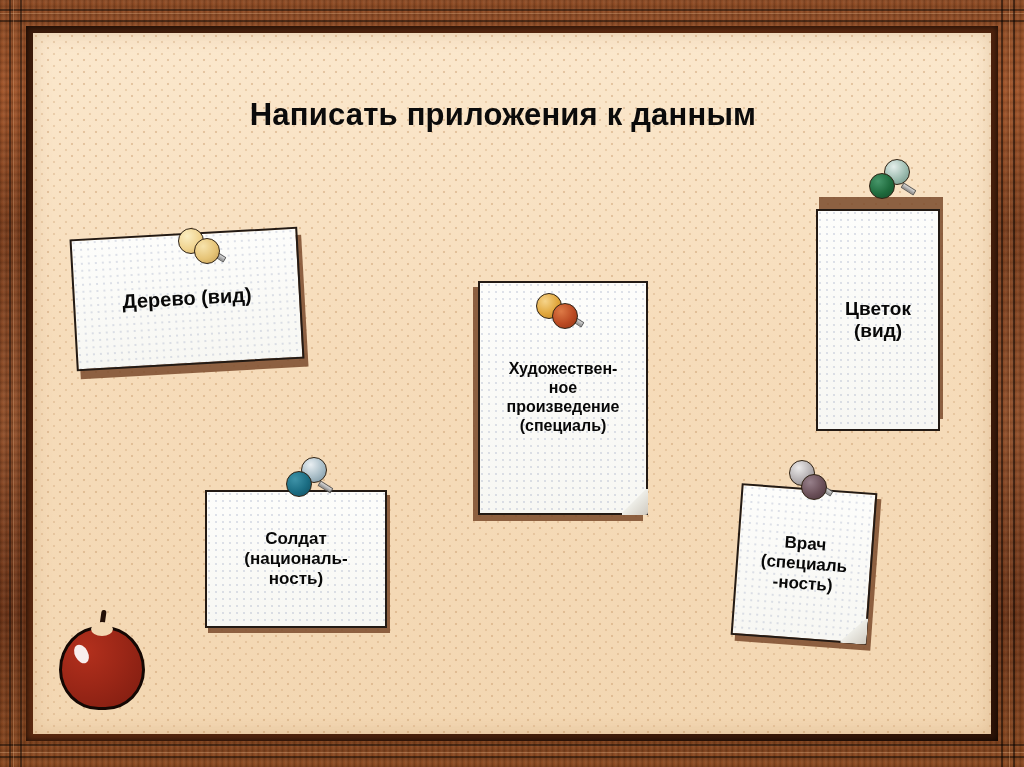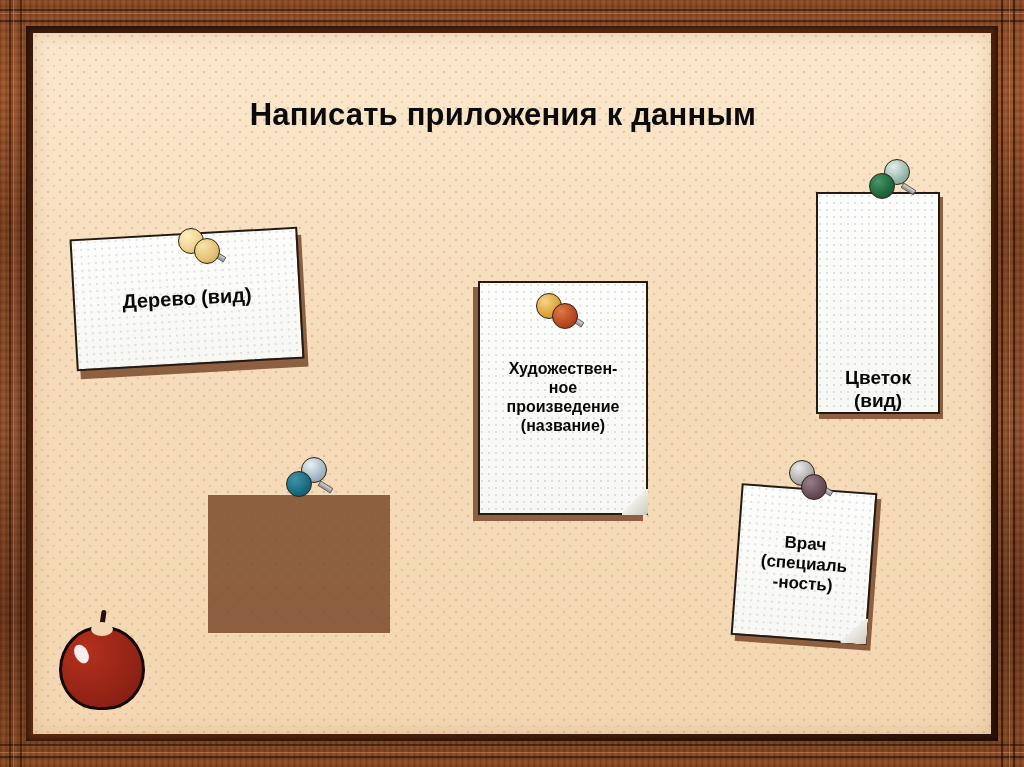--- a/index.html
+++ b/index.html
@@ -217,44 +217,51 @@
       <span class="ball b1" style="background:radial-gradient(circle at 34% 30%, #fbeec2, #f0d490 55%, #cfa95c);"></span>
       <span class="ball b2" style="background:radial-gradient(circle at 34% 30%, #f7e3ac, #e6c477 55%, #c29b4f);"></span>
     </div>
 
     <div class="note-shadow" style="left:440px;top:254px;width:170px;height:234px;"></div>
     <div class="note" style="left:437px;top:248px;width:170px;height:234px;font-size:16px;margin-left:8px;">
       <span class="txt">
         <span class="l">Художествен-</span>
         <span class="l">ное</span>
         <span class="l">произведение</span>
-        <span class="l">(название)</span>
+        <span class="l">(специаль)</span>
       </span>
       <span class="curl"></span>
     </div>
     <div class="pin" style="left:503px;top:258px;">
       <span class="needle"></span>
       <span class="ball b1" style="background:radial-gradient(circle at 34% 30%, #f6d48a, #e0a63c 55%, #b97d1f);"></span>
       <span class="ball b2" style="background:radial-gradient(circle at 34% 30%, #dd7a46, #bb4a22 55%, #8d3314);"></span>
     </div>
 
     <div class="note-shadow" style="left:786px;top:164px;width:124px;height:222px;"></div>
-    <div class="note" style="left:783px;top:159px;width:124px;height:222px;font-size:19px;align-items:flex-end;">
+    <div class="note" style="left:783px;top:176px;width:124px;height:222px;font-size:19px;">
       <span class="txt">
         <span class="l">Цветок</span>
         <span class="l">(вид)</span>
       </span>
     </div>
     <div class="pin" style="left:835px;top:126px;">
       <span class="needle"></span>
       <span class="ball b1" style="left:16px;top:0px;background:radial-gradient(circle at 36% 28%, #e4eeea, #9dbcb0 55%, #6a8d80);"></span>
       <span class="ball b2" style="left:1px;top:14px;background:radial-gradient(circle at 34% 30%, #47966a, #1f6b3d 55%, #134a29);"></span>
     </div>
 
     <div class="note-shadow" style="left:175px;top:462px;width:182px;height:138px;"></div>
+    <div class="note" style="left:172px;top:457px;width:182px;height:138px;font-size:17px;">
+      <span class="txt">
+        <span class="l">Солдат</span>
+        <span class="l">(националь-</span>
+        <span class="l">ность)</span>
+      </span>
+    </div>
     <div class="pin" style="left:252px;top:424px;">
       <span class="needle"></span>
       <span class="ball b1" style="left:16px;top:0px;background:radial-gradient(circle at 36% 28%, #e9eff2, #a7bcc6 55%, #748e9a);"></span>
       <span class="ball b2" style="left:1px;top:14px;background:radial-gradient(circle at 34% 30%, #3f93a8, #1b6d83 55%, #114b5c);"></span>
     </div>
 
     <div class="note-shadow" style="left:707px;top:461px;width:136px;height:152px;transform:rotate(4.2deg);"></div>
     <div class="note" style="left:703px;top:455px;width:136px;height:152px;transform:rotate(4.2deg);font-size:17px;">
       <span class="txt">
         <span class="l">Врач</span>

